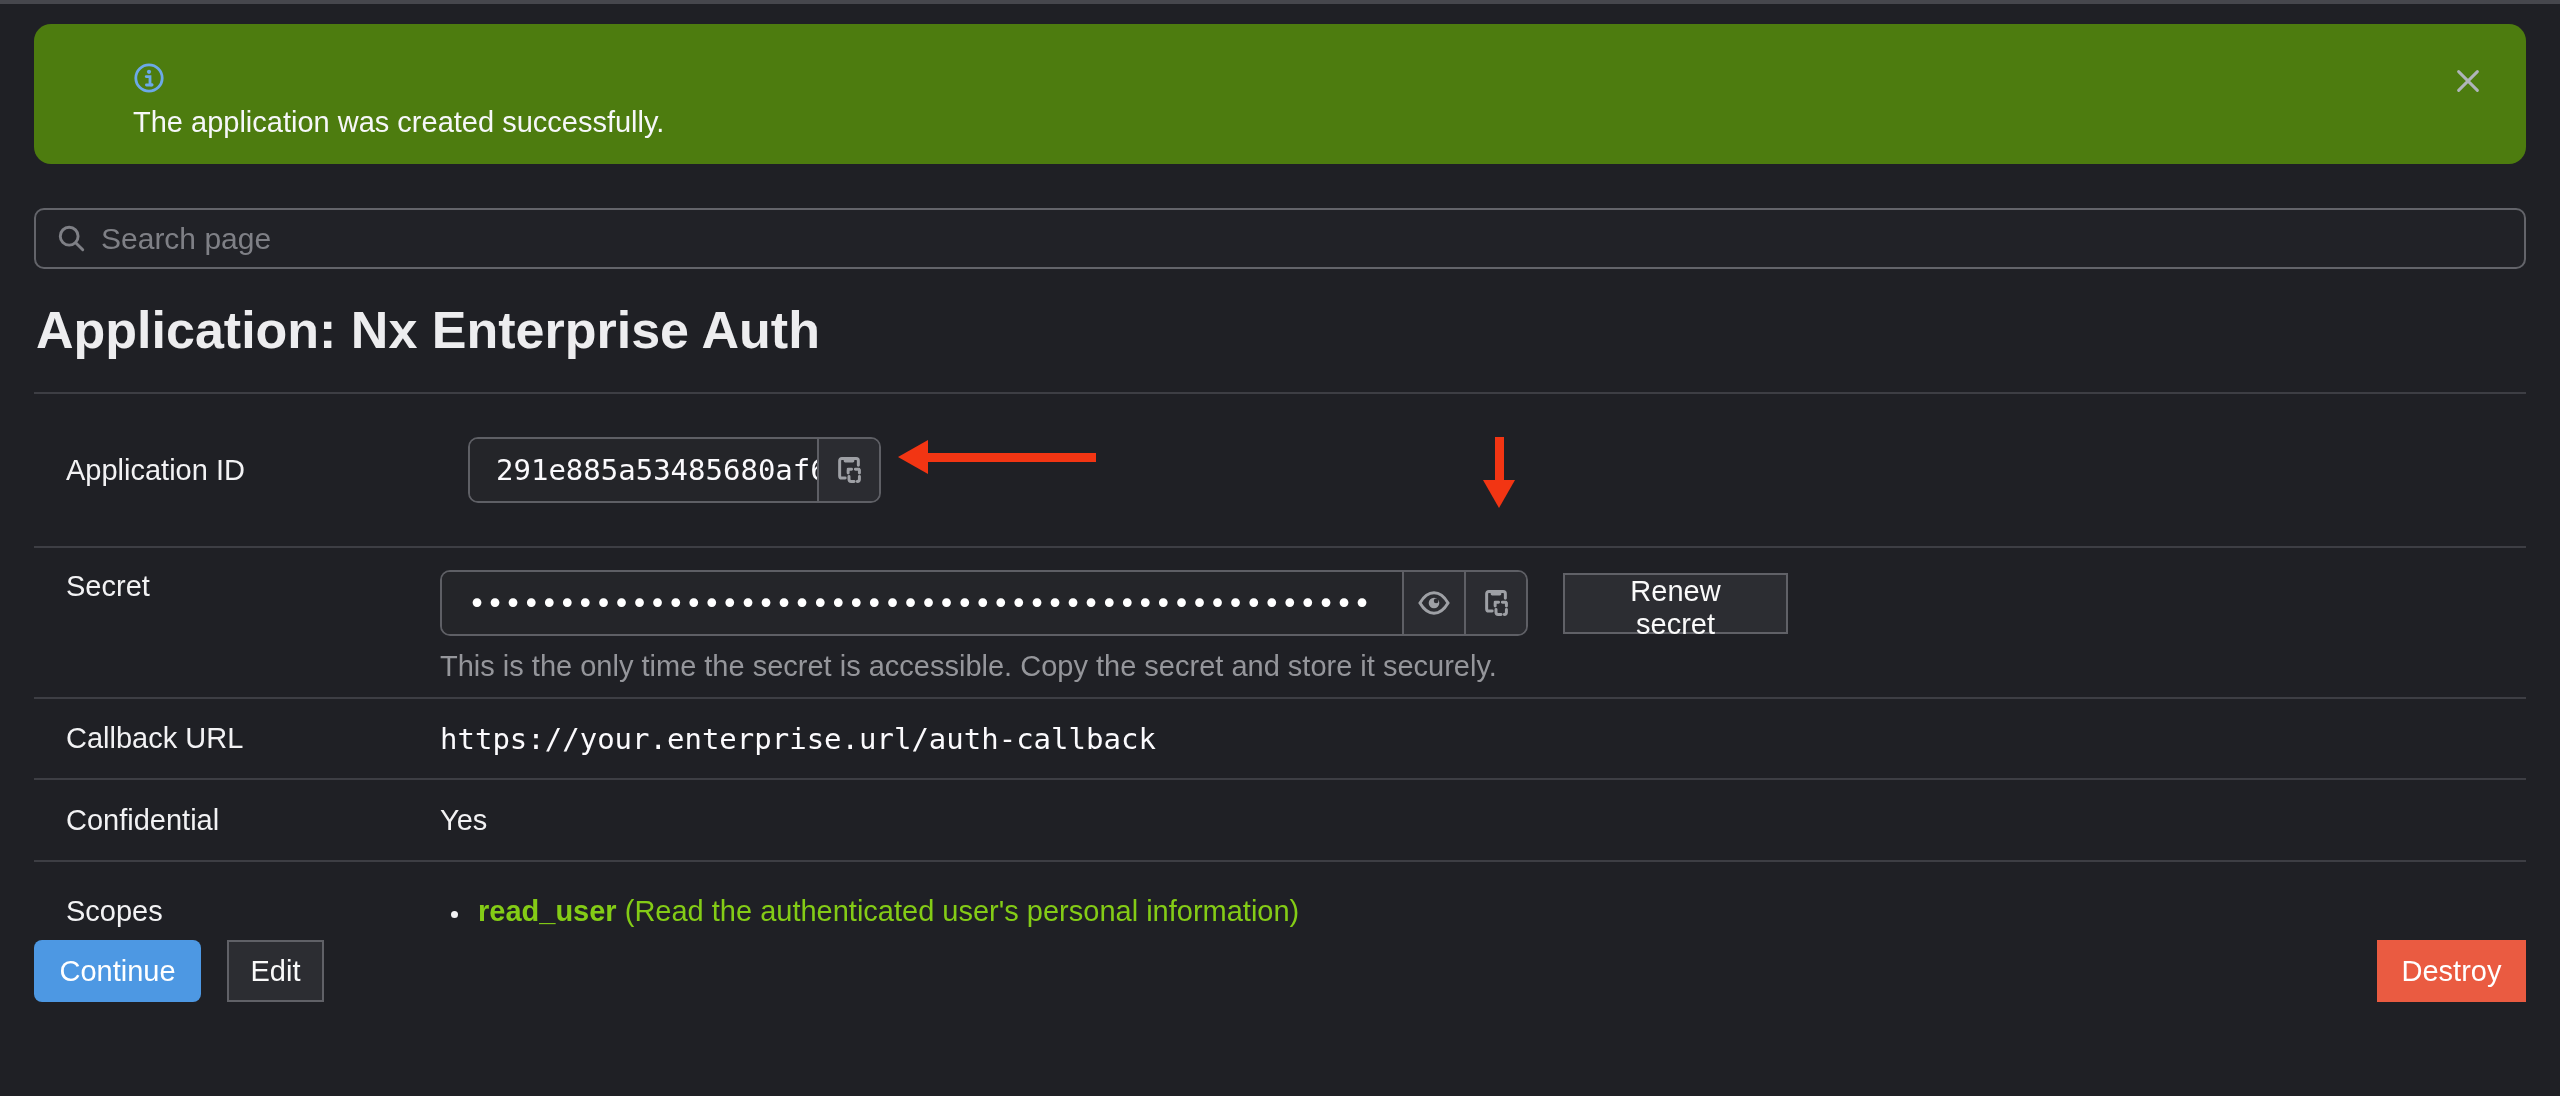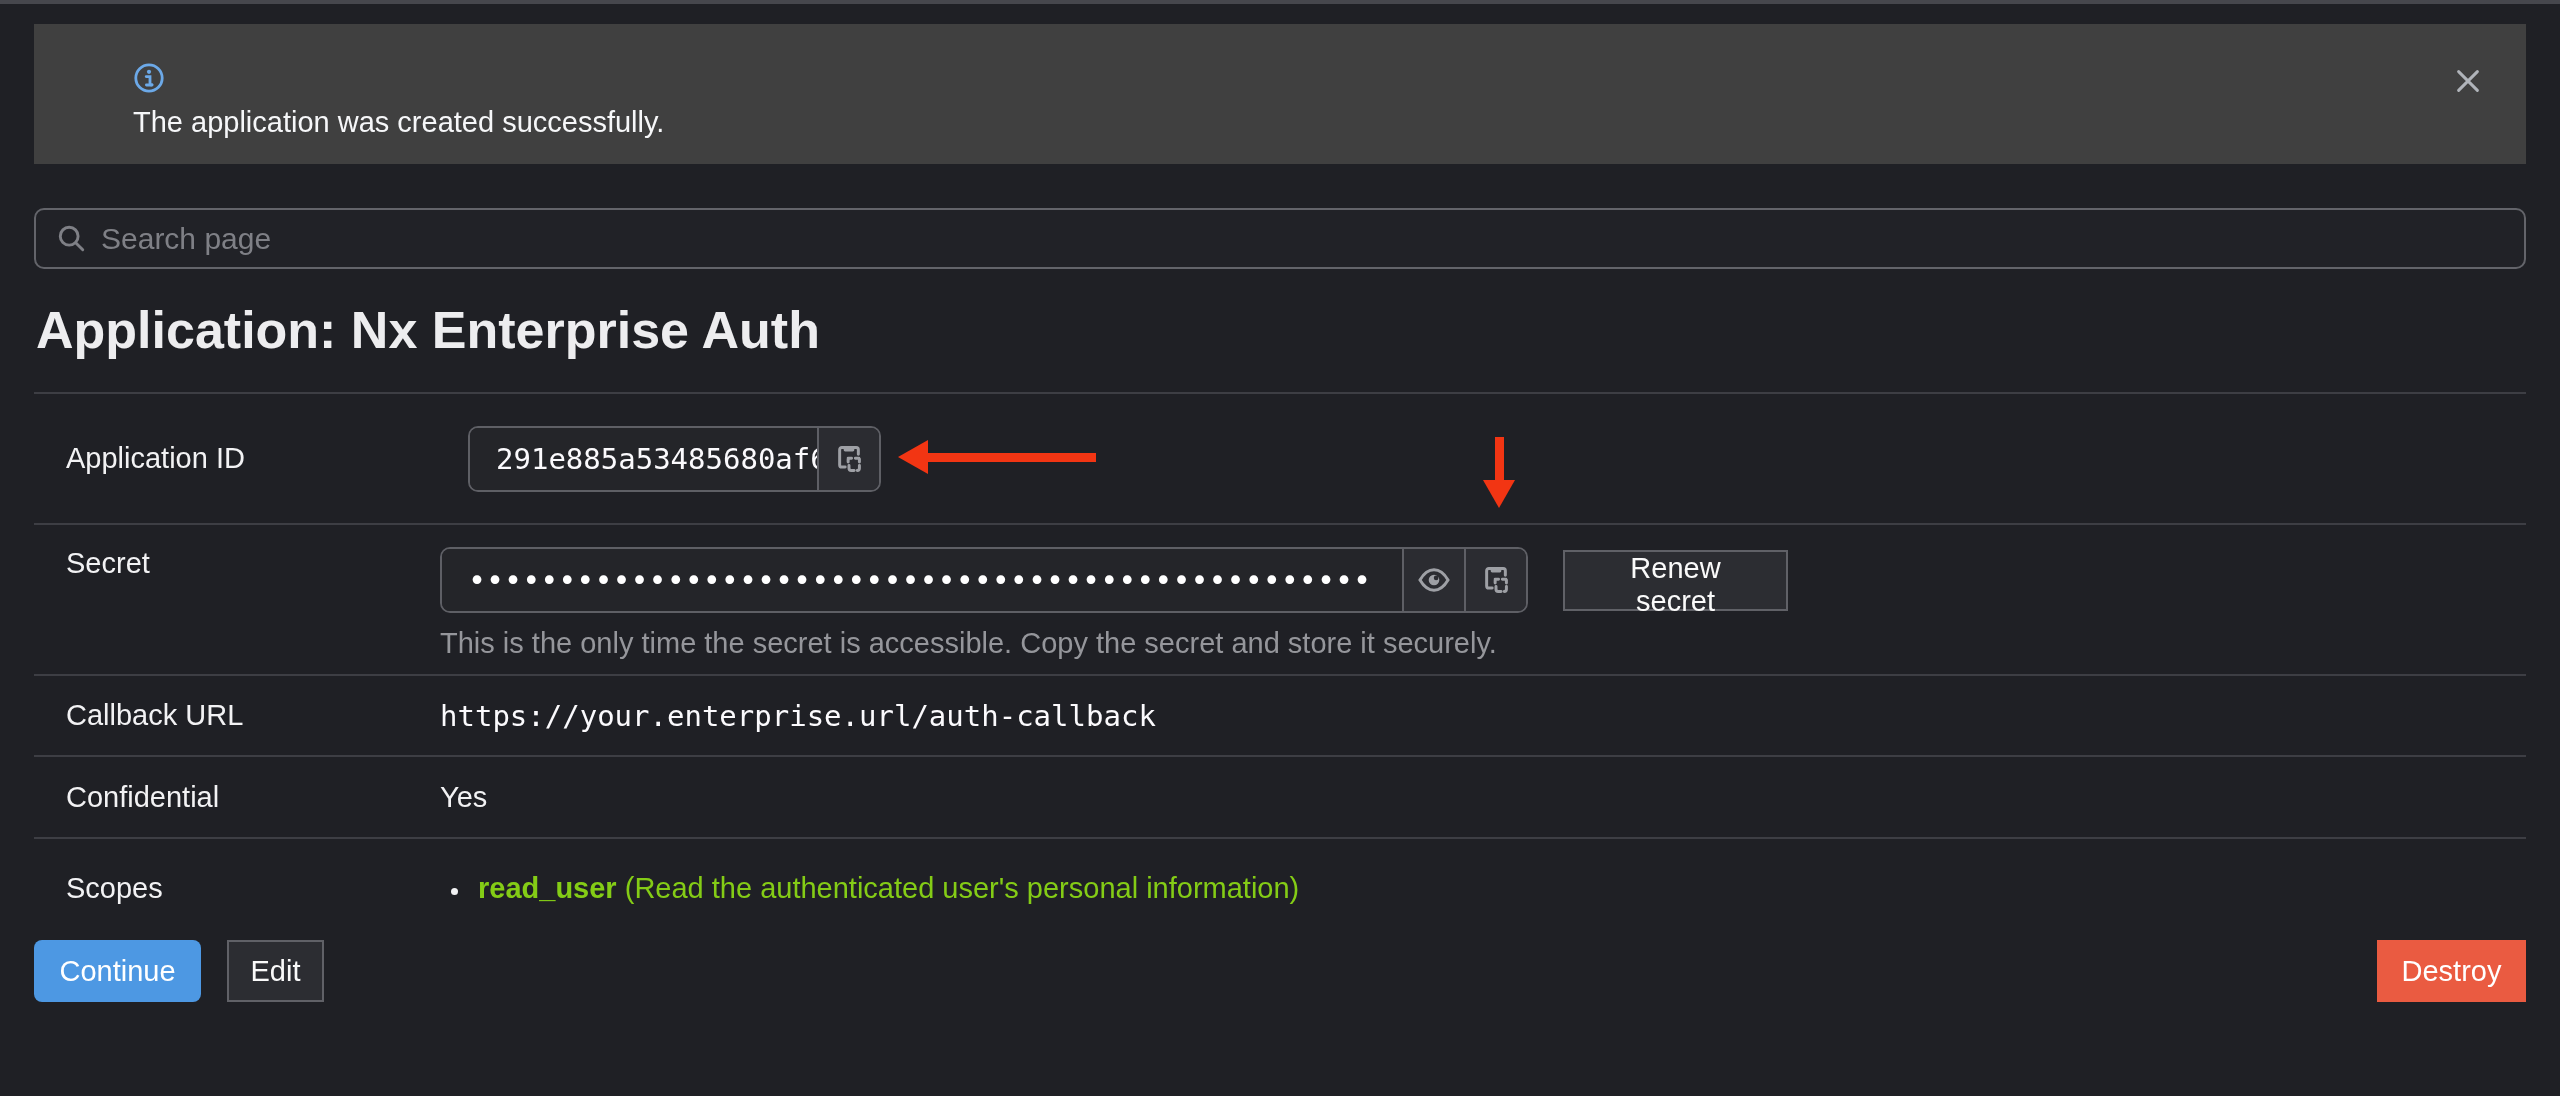--- a/index.html
+++ b/index.html
@@ -10,21 +10,21 @@
     font-family:"Liberation Sans", sans-serif;
     color:#f2f2f4;
     font-size:29px;
     overflow:hidden;
   }
   .top-strip { position:absolute; top:0; left:0; width:2560px; height:4px; background:#46474d; }
 
   
   .alert {
     position:absolute; left:34px; top:24px; width:2492px; height:140px;
-    background:#404040; padding:38px 36px 0 99px;
+    background:#4d7c0f; padding:38px 36px 0 99px;border-radius:17px;
   }
   .alert .info-ic { display:block; width:32px; height:32px; }
   .alert-msg { margin-top:12px; color:#f6f7f9; font-size:29px; }
   .alert-close {
     position:absolute; top:36px; right:36px; width:44px; height:44px;
     background:transparent; border:none; cursor:pointer; padding:0;
   }
   .alert-close svg { width:30px; height:30px; }
 
   
@@ -44,21 +44,21 @@
   h1.page-title {
     position:absolute; left:36px; top:300px;
     font-size:52px; font-weight:700; color:#ededef; letter-spacing:0;
   }
 
   
   .detail-table { position:absolute; left:34px; top:392px; width:2492px; }
   .drow { display:flex; border-top:2px solid #3d3e44; align-items:center; }
   .drow .dlabel { width:406px; padding-left:32px; flex:0 0 406px; color:#f2f2f4; }
   .drow .dvalue { flex:1; }
-  .row-appid   { height:131px;gap:28px; }
+  .row-appid   { height:154px;gap:28px; }
   .row-secret  { height:151px; align-items:flex-start; }
   .row-secret .dlabel { padding-top:22px; }
   .row-secret .dvalue { padding-top:22px; }
   .row-url     { height:81px; }
   .row-conf    { height:82px; }
   .row-scopes  { height:100px; }
 
   .mono { font-family:"DejaVu Sans Mono", monospace; font-size:29px; color:#fbfafd; }
 
   

